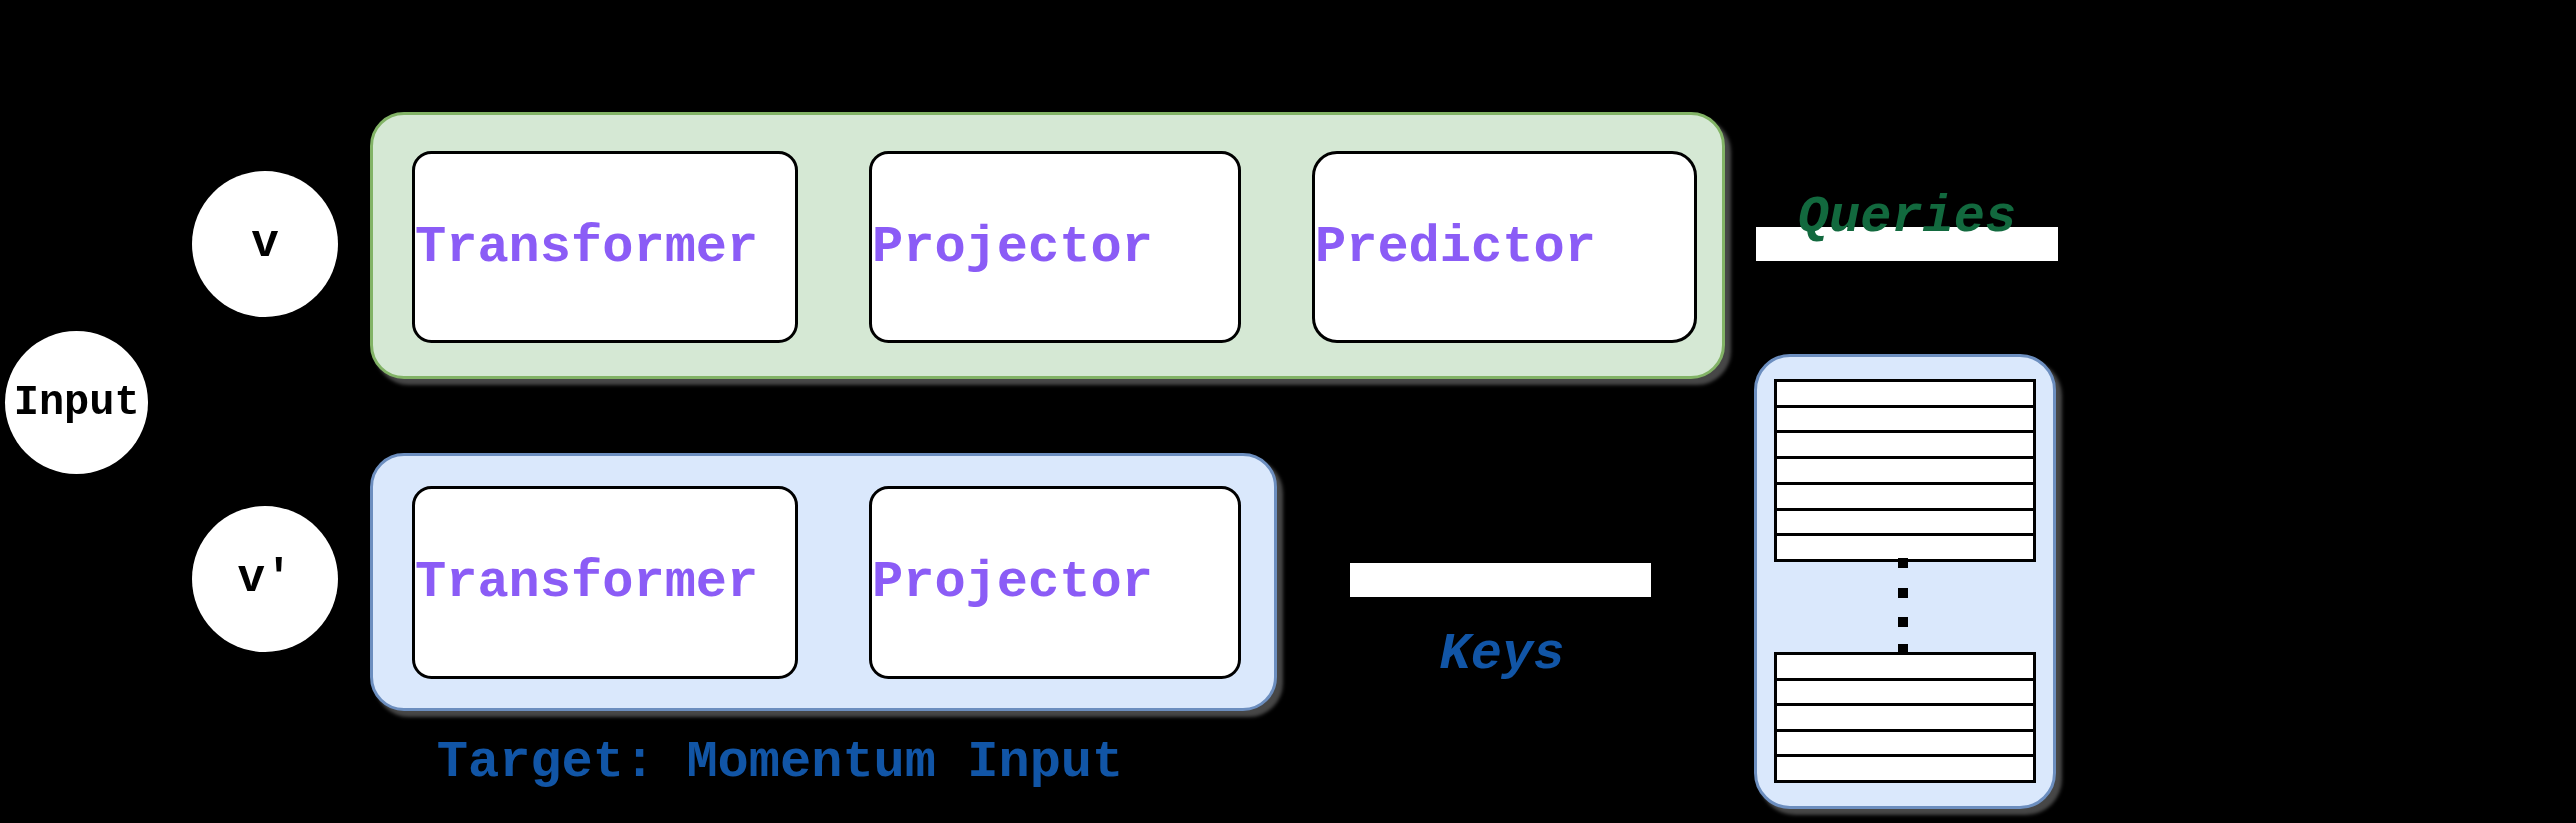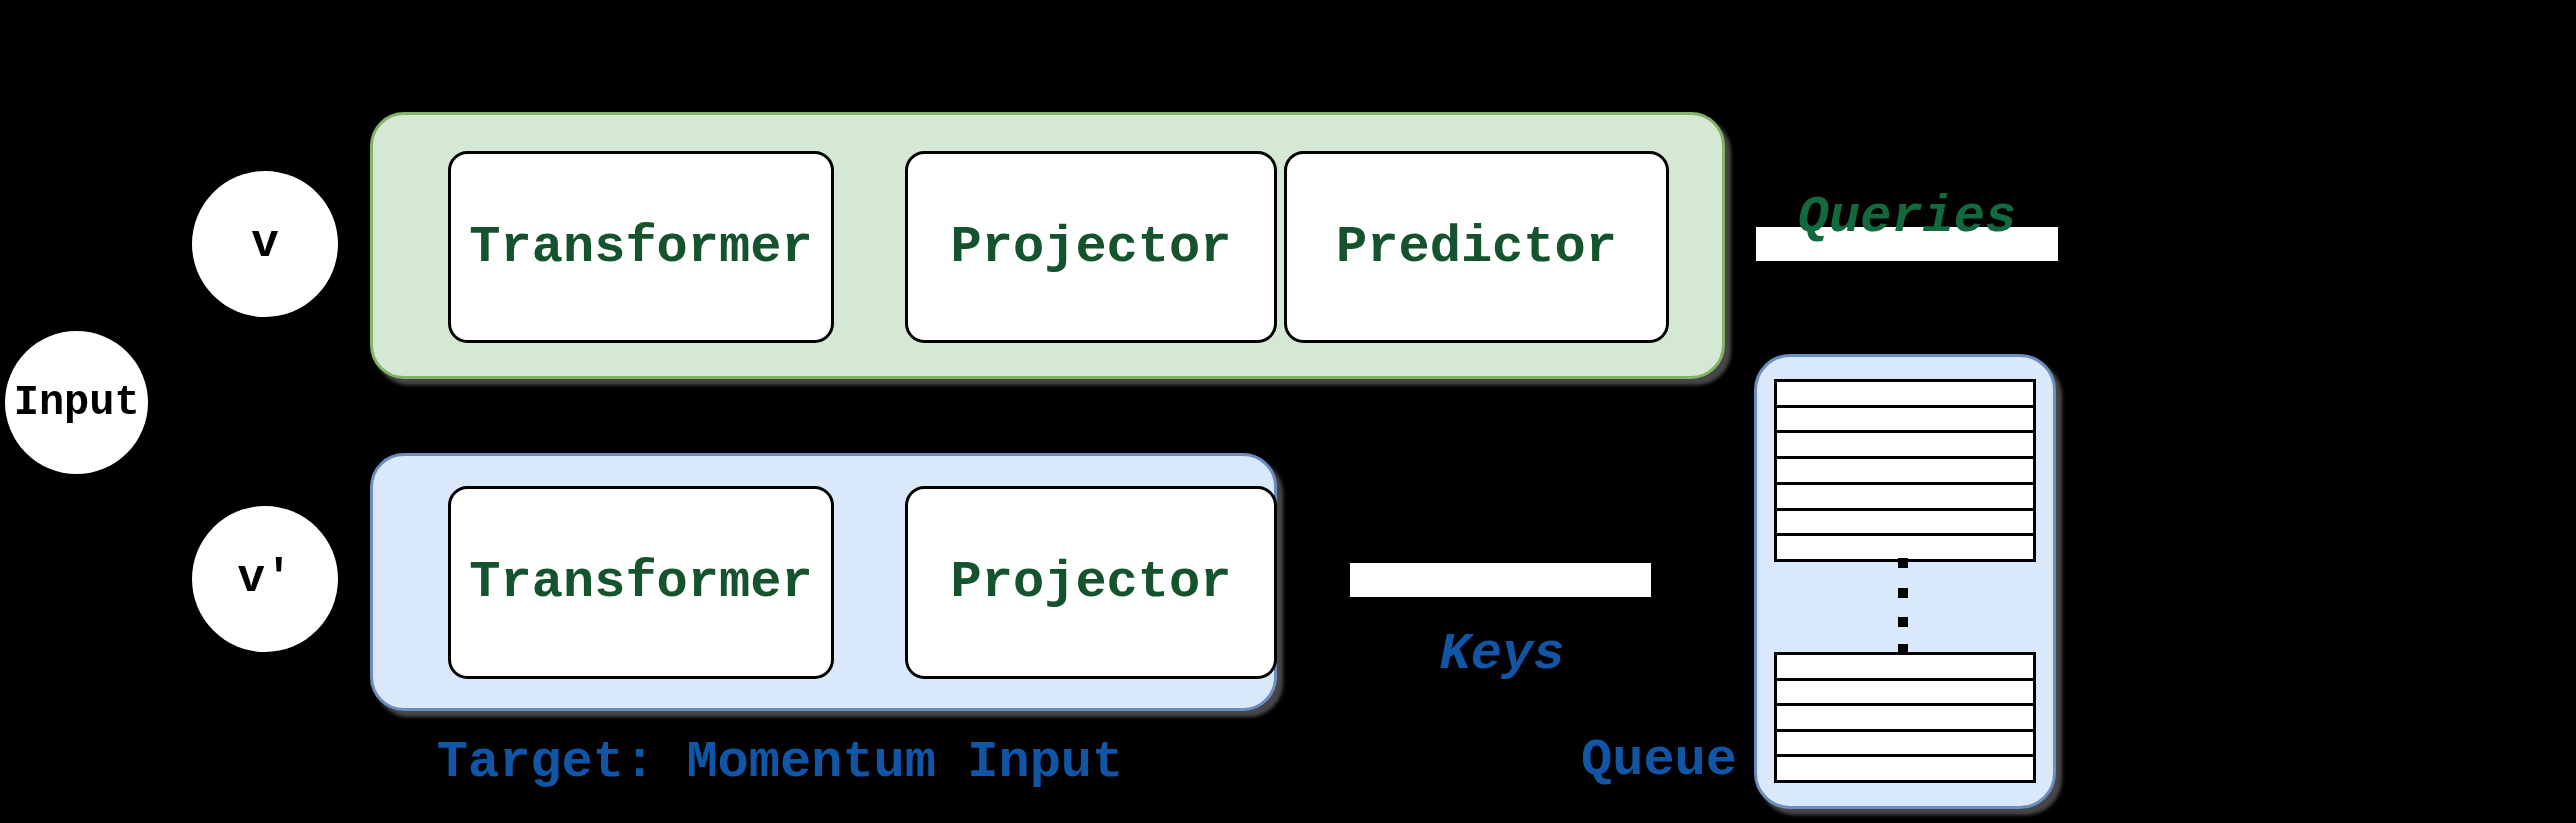--- a/index.html
+++ b/index.html
@@ -38,26 +38,26 @@
     left:370px; top:453px; width:901px; height:252px;
     background:#dae8fc; border:3.7px solid #6c8ebf;
   }
 
   
   .module-box {
     position:absolute;
     background:#ffffff;
     border:3.7px solid #000000;
     border-radius:19.4px;
-    display:flex; align-items:center; justify-content:center;
-    font-size:52px; color:#14532d; white-space:nowrap;margin-left:36px;
+    display:flex; align-items:center; justify-content:flex-start;
+    font-size:52px; color:#8b5cf6; white-space:nowrap;
   }
   #box-online-transformer { left:412px;  top:151px; width:380px; height:186px; }
   #box-online-projector   { left:869px; top:151px; width:366px; height:186px; }
-  #box-online-predictor   { left:1248px; top:151px; width:379px; height:186px; }
+  #box-online-predictor   { left:1312px; top:151px; width:379px; height:186px;border-radius:25px; }
   #box-target-transformer { left:412px;  top:486px; width:380px; height:187px; }
   #box-target-projector   { left:869px; top:486px; width:366px; height:187px; }
 
   
   .diagram-label {
     position:absolute;
     font-size:52px; line-height:52px;
     text-align:center; white-space:nowrap;
     width:1118px;
   }
@@ -180,16 +180,15 @@
       <div class="queue-dot" style="top: 617px;"></div>
       <div class="queue-dot" style="top: 644px;"></div>
     </div>
   <div id="queue-stack-bottom" class="queue-stack">
       <div class="queue-row"></div>
       <div class="queue-row"></div>
       <div class="queue-row"></div>
       <div class="queue-row"></div>
       <div class="queue-row"></div>
     </div>
-  <div id="queue-label" class="diagram-label">Queue</div>
 
 </div>
 
 
 </body></html>

